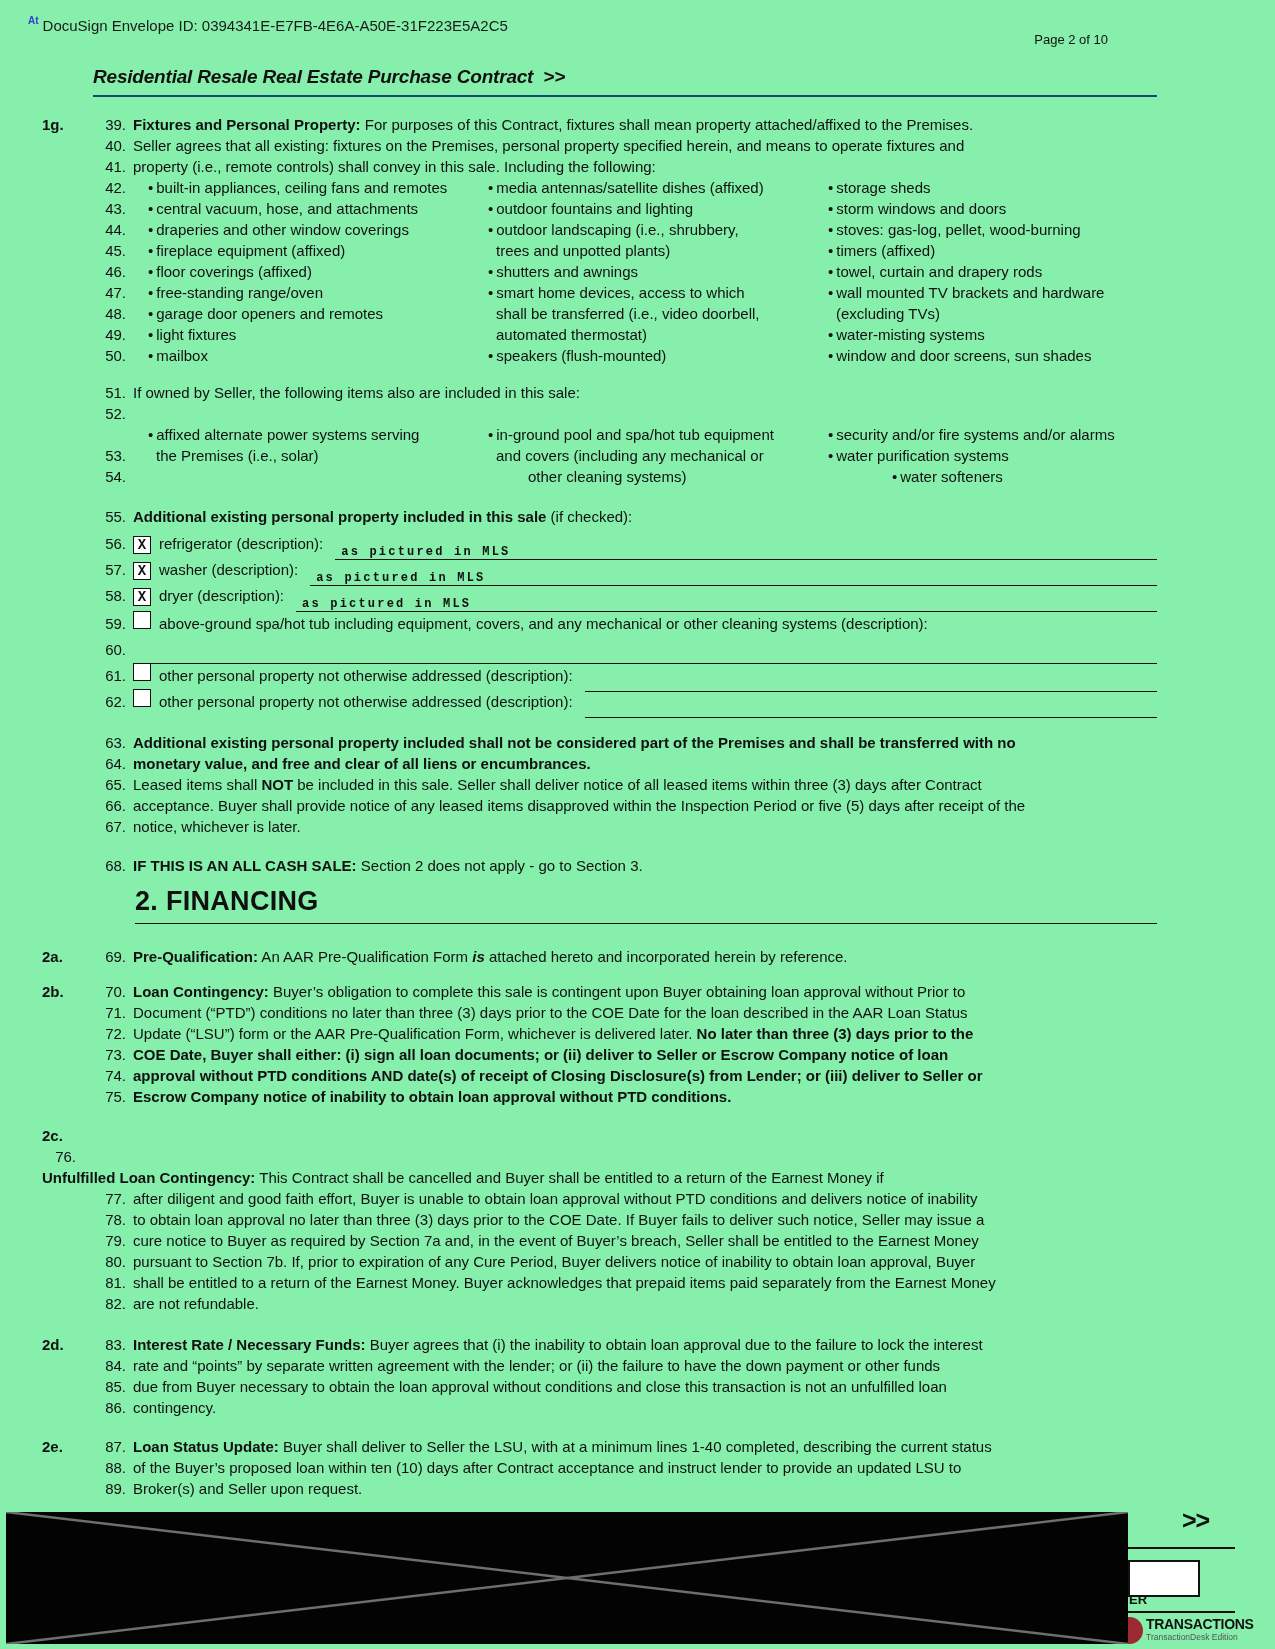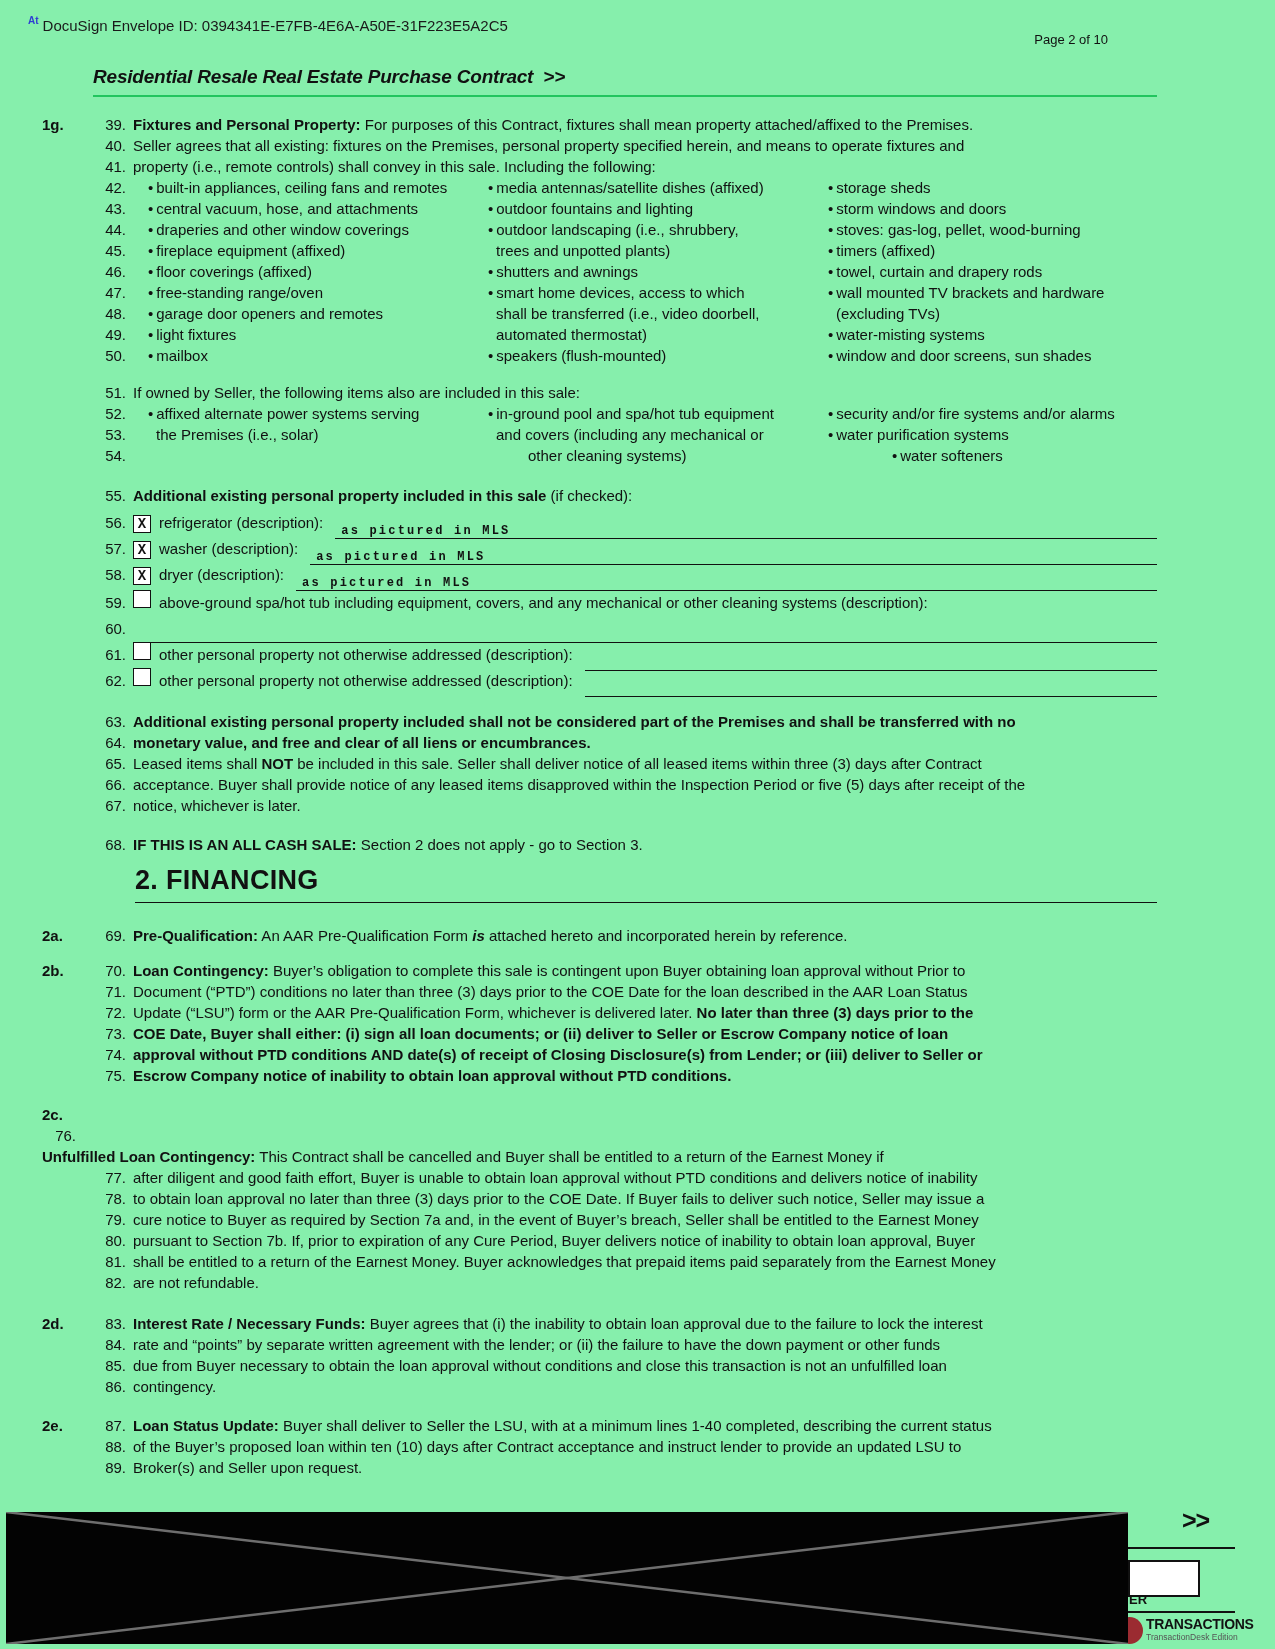--- a/index.html
+++ b/index.html
@@ -8,21 +8,21 @@
     background:#86efac; color:#111;
     font-family:"Liberation Sans", sans-serif;
     overflow:hidden;
   }
   
   .ds-line { position:absolute; left:28px; top:17px; font-size:15px; color:#1a1a1a; white-space:nowrap; }
   .ds-marker { font-size:10px; color:#2f3fd3; vertical-align:top; position:relative; top:-2px; margin-right:4px; font-weight:bold; }
   .page-ind { position:absolute; right:167px; top:32px; font-size:13px; color:#111; }
 
   
-  .title-wrap { position:absolute; left:93px; top:66px; width:1064px; border-bottom:2px solid #22c55e; padding-bottom:7px; }
+  .title-wrap { position:absolute; left:93px; top:66px; width:1064px; border-bottom:2px solid #0c4a6e; padding-bottom:7px; }
   .title-text { font-size:19px; font-weight:bold; font-style:italic; letter-spacing:-0.2px; white-space:nowrap; }
   .title-chev { font-weight:bold; font-style:italic; margin-left:10px; }
 
   
   .content { position:absolute; left:42px; top:114px; width:1115px; font-size:15px; }
   .row { display:flex; align-items:flex-start; line-height:21px; white-space:nowrap; }
   .row.cbrow { line-height:26px; height:26px; align-items:center; }
   .sec { width:50px; font-weight:bold; flex:0 0 auto; }
   .num { width:34px; text-align:right; flex:0 0 auto; margin-right:7px; }
   .lc { flex:1 1 auto; min-width:0; display:flex; align-items:baseline; }
@@ -195,21 +195,21 @@
       </div>
       <div class="row" style="margin-top: 16px;">
         <div class="sec"></div>
         <div class="num">51.</div>
         <div class="lc runs"><span>If owned by Seller, the following items also are included in this sale:</span></div>
       </div>
       <div class="row">
         <div class="sec"></div>
         <div class="num">52.</div>
         <div class="lc">
-          <div class="cols" style="flex: 1 1 0%;">
+          <div class="cols" style="flex: 1 1 0%; margin-top: 21px;">
             <div class="col c0"><span class="bullet">•</span><span>affixed alternate power systems serving</span></div>
             <div class="col c1"><span class="bullet">•</span><span>in-ground pool and spa/hot tub equipment</span></div>
             <div class="col c2"><span class="bullet">•</span><span>security and/or fire systems and/or alarms</span></div>
           </div>
         </div>
       </div>
       <div class="row">
         <div class="sec"></div>
         <div class="num">53.</div>
         <div class="lc">

